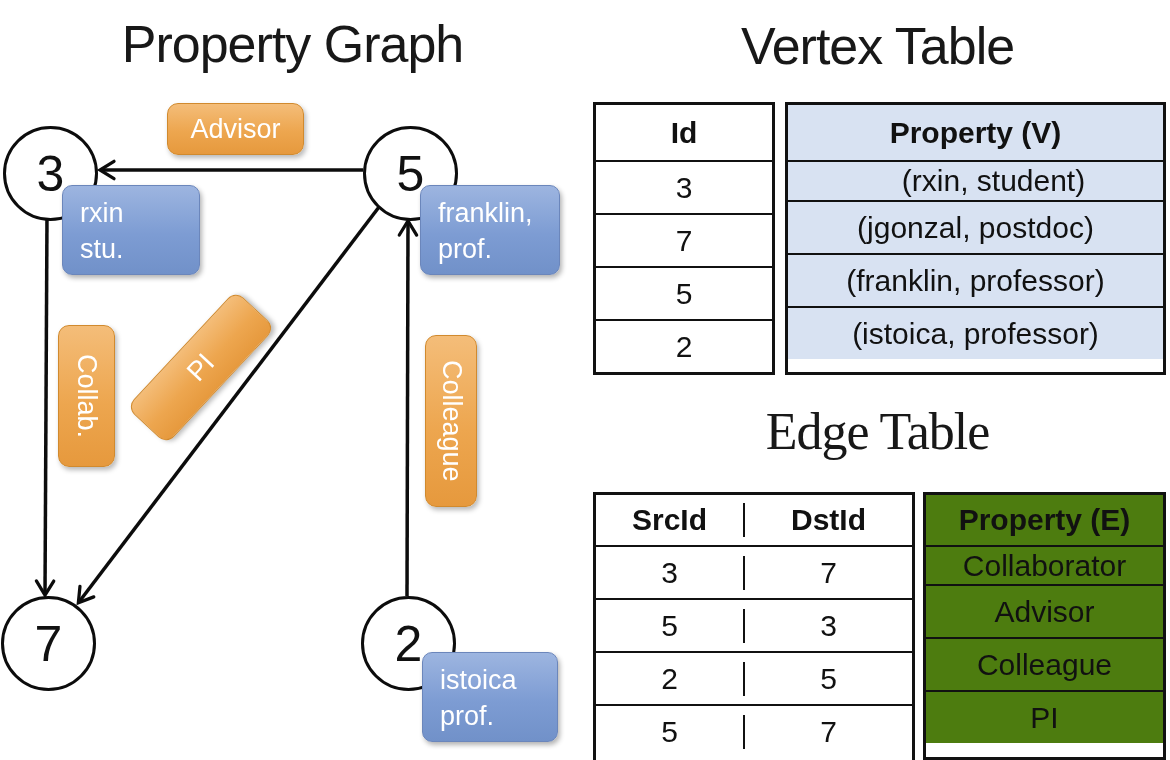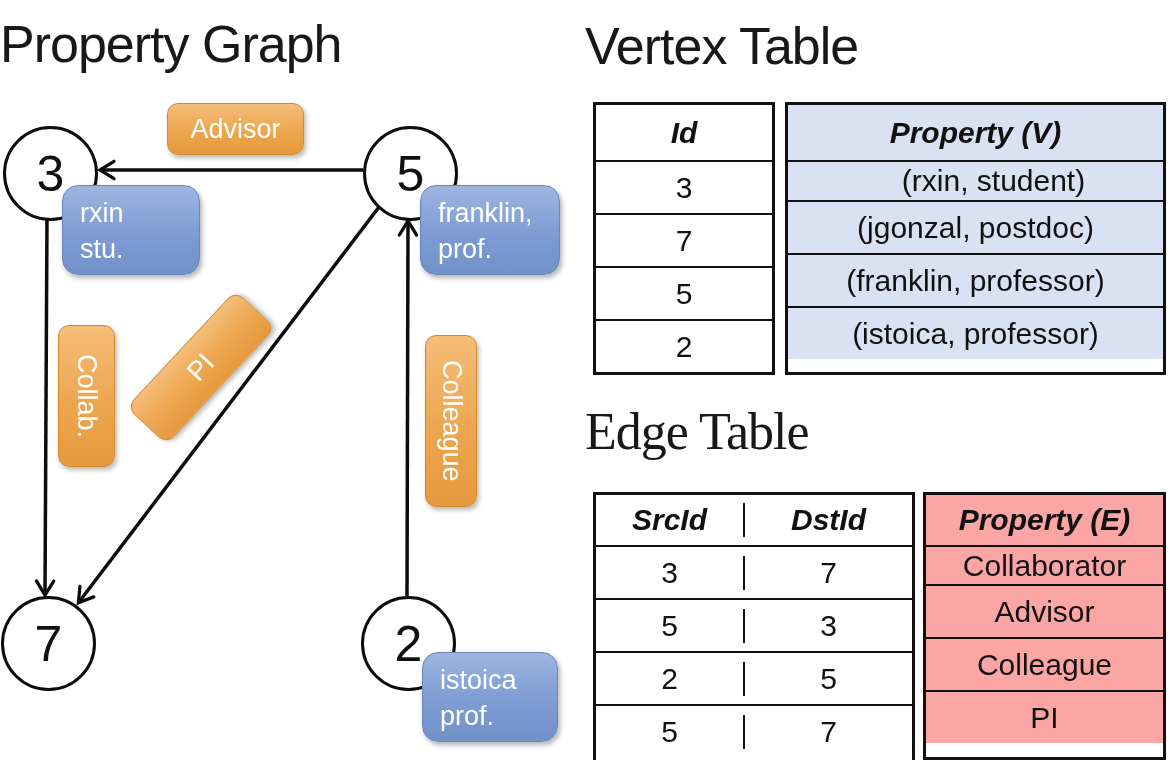--- a/index.html
+++ b/index.html
@@ -1,57 +1,57 @@
 <!DOCTYPE html>
 <html><head>
 <meta charset="utf-8">
 <style>
   html,body{margin:0;padding:0;background:#ffffff;}
   #stage{
     position:relative;width:1170px;height:760px;overflow:hidden;background:#ffffff;
     font-family:"Liberation Sans","DejaVu Sans",sans-serif;color:#161616;
   }
   .title{
-    position:absolute;font-size:52px;font-weight:400;
+    position:absolute;text-align:center;font-size:52px;font-weight:400;
     letter-spacing:-1px;color:#181818;white-space:nowrap;
   }
   
   #edge-svg{position:absolute;left:0;top:0;z-index:1;}
   .node{
     position:absolute;z-index:2;border-radius:50%;background:#ffffff;
     border:3.5px solid #0c0c0c;display:flex;align-items:center;justify-content:center;
     font-size:50px;font-weight:400;color:#111;
   }
   .vprop{
-    position:absolute;z-index:3;border-radius:16px;
+    position:absolute;z-index:3;border-radius:10px;
     background:linear-gradient(180deg,#9db5e0 0%,#7d9cd3 55%,#7191c9 100%);
     border:1.5px solid #6b86bb;box-shadow:2px 3px 5px rgba(0,0,0,0.30);
     color:#ffffff;font-size:27px;line-height:1.35;padding:9px 0 0 17px;box-sizing:border-box;
   }
   .elabel{
     position:absolute;z-index:4;border-radius:11px;
     background:linear-gradient(180deg,#f4bd79 0%,#eda64f 55%,#e6993d 100%);
     border:1.5px solid #d18a2e;box-shadow:2px 3px 5px rgba(0,0,0,0.28);
     color:#ffffff;font-size:27px;display:flex;align-items:center;justify-content:center;
     box-sizing:border-box;
   }
   .elabel.vert{writing-mode:vertical-rl;}
   
   .subtable{position:absolute;border:3px solid #111;background:#fff;box-sizing:border-box;}
   .trow{
     display:flex;align-items:center;justify-content:center;text-align:center;
     font-size:30px;color:#111;box-sizing:border-box;border-top:2.5px solid #111;
   }
   .trow:first-child{border-top:none;}
-  .trow.hdr{font-weight:bold;font-style:italic;}
+  .trow.hdr{font-weight:bold;}
   .cols2{display:grid;grid-template-columns:147px 1fr;}
   .cols2 > div{display:flex;align-items:center;justify-content:center;box-sizing:border-box;}
   .cols2 > div + div{border-left:2.5px solid #111;}
   .bg-vblue{background:#d8e2f2;text-align:right;}
-  .bg-etan{background:#fca5a5;}
+  .bg-etan{background:#4d7c0f;}
 </style>
 </head>
 <body>
 
 <div id="stage">
 
   <div class="title" style="left:0;top:14px;width:585px;">Property Graph</div>
 
   <svg id="edge-svg" width="585" height="760" viewBox="0 0 585 760">
     <defs>

